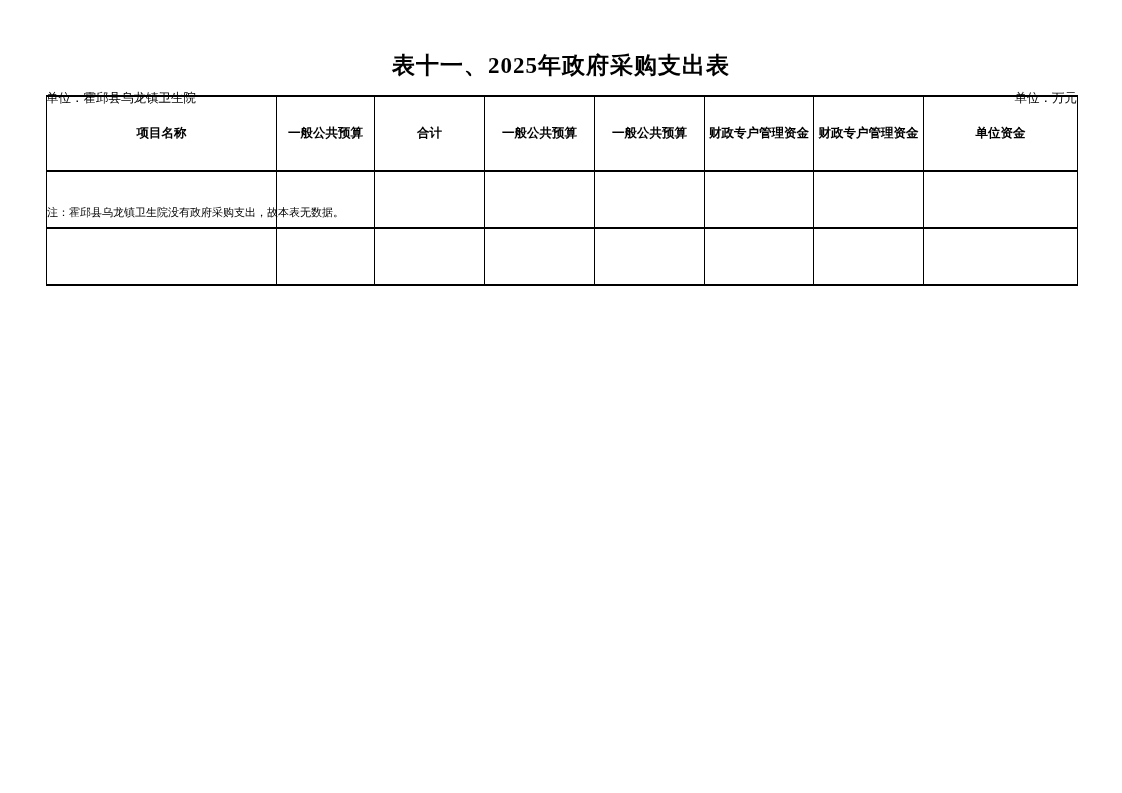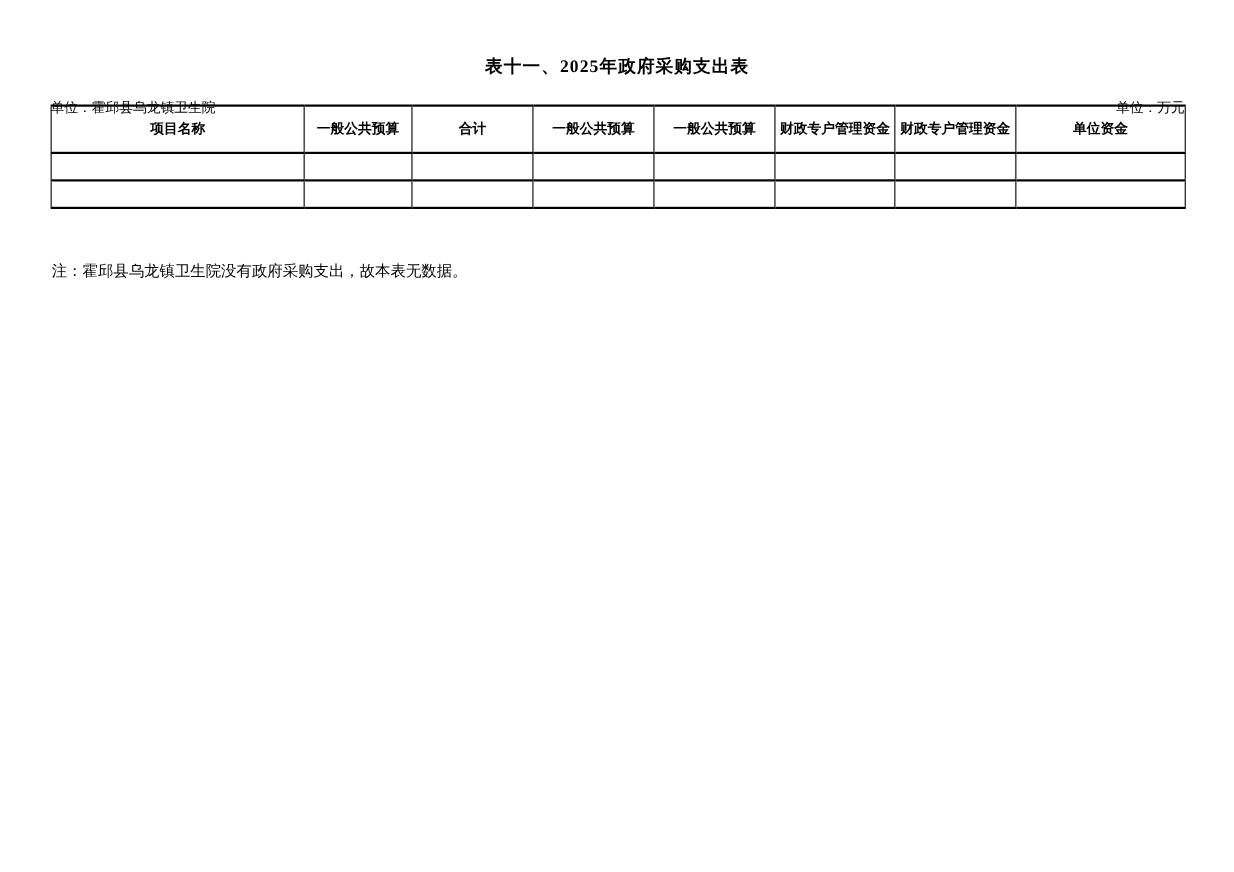--- a/index.html
+++ b/index.html
@@ -14,21 +14,21 @@
     font-family: "Liberation Serif", "DejaVu Serif", serif;
     color: #000000;
     overflow: hidden;
   }
   .page-title {
     position: absolute;
     top: 50px;
     left: 0;
     width: 1122px;
     text-align: center;
-    font-size: 16px;
+    font-size: 23px;
     font-weight: bold;
     letter-spacing: 1px;
   }
   .unit-row {
     position: absolute;
     top: 77px;
     left: 46px;
     width: 1031px;
     display: flex;
     justify-content: space-between;
@@ -42,44 +42,43 @@
     left: 46px;
     width: 1031px;
     border-collapse: collapse;
     table-layout: fixed;
   }
   .doc-table th, .doc-table td {
     border-left: 1px solid #000;
     border-right: 1px solid #000;
     border-top: 2px solid #000;
     border-bottom: 2px solid #000;
-    padding: 0 3px;
+    padding: 16px 3px;
     font-size: 12.5px;
     text-align: center;
     vertical-align: middle;
     overflow: hidden;
     white-space: nowrap;
   }
   .doc-table th { font-weight: bold; height: 41px; }
   .doc-table td { height: 23px; }
   .col-0 { width: 230px; }
   .col-1 { width: 98px; }
   .col-2 { width: 110px; }
   .col-3 { width: 110px; }
   .col-4 { width: 110px; }
   .col-5 { width: 109px; }
   .col-6 { width: 110px; }
   .col-7 { width: 154px; }
   .table-note {
     position: absolute;
     top: 204px;
     left: 47px;
-    font-size: 14px;
+    font-size: 11px;
     line-height: 16px;
-    margin-top: 36px;
   }
 </style>
 </head>
 <body>
 
 <div class="page-title">表十一、2025年政府采购支出表</div>
 
 <div class="unit-row">
   <span>单位：霍邱县乌龙镇卫生院</span>
   <span>单位：万元</span>

